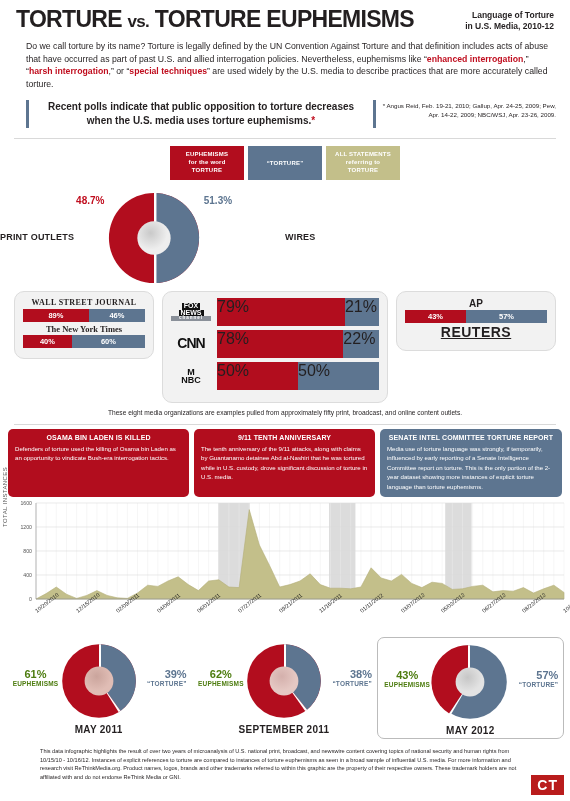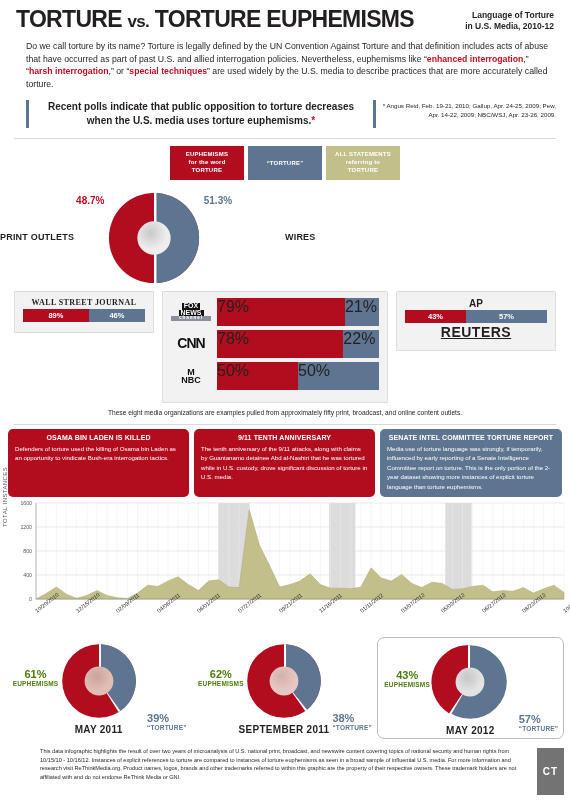--- a/index.html
+++ b/index.html
@@ -66,21 +66,21 @@
   .donut-svg { position: absolute; left: 50%; top: 0; transform: translateX(-50%); }
   .pct-left, .pct-right {
     position: absolute; top: 6px; font-size: 10px; font-weight: bold;
   }
   .pct-left { left: 2px; color: #c00d1e; }
   .pct-right { right: 2px; color: #5d7590; }
 
   
   .org-row { display: flex; gap: 8px; padding: 0 14px; margin-top: 4px; align-items: flex-start; }
   .org-panel {
-    background: #f2f2f2; border: 1px solid #dcdcdc; border-radius: 1px;
+    background: #f2f2f2; border: 1px solid #dcdcdc; border-radius: 10px;
     padding: 6px 8px 8px 8px;
   }
   .panel-print { width: 140px; }
   .panel-cable { flex: 1; }
   .panel-wires { width: 160px; }
 
   .org-item { margin-bottom: 2px; }
   .org-name {
     text-align: center; font-size: 8.5px; font-weight: bold;
     font-family: "Liberation Serif", serif; line-height: 1.25;
@@ -149,34 +149,34 @@
   }
 
   
   .bottom-row { display: flex; margin-top: 2px; padding: 0 6px; }
   .bd-col { flex: 1; display: flex; flex-direction: column; align-items: center; position: relative; }
   .bd-col.boxed { border: 1px solid #bbb; border-radius: 7px; padding-bottom: 2px; }
   .bd-wrap { position: relative; width: 180px; height: 82px; margin-top: 4px; }
   .bd-svg { position: absolute; left: 50%; top: 0; transform: translateX(-50%); }
   .bd-left, .bd-right { position: absolute; top: 28px; line-height: 1.05; }
   .bd-left { left: 4px; text-align: center; color: #4d7c0f; }
-  .bd-right { right: 2px; text-align: left; color: #5d7590; margin-top: 44px; }
+  .bd-right { right: 2px; text-align: right; color: #5d7590; }
   .bd-pct { font-size: 11px; font-weight: bold; }
   .bd-lbl { font-size: 6.5px; font-weight: bold; letter-spacing: 0.2px; }
   .bd-month { font-size: 10px; font-weight: bold; letter-spacing: 0.3px; margin-top: 1px; }
 
   
   .footer {
     margin: 8px 40px 0 40px; font-size: 5.6px; line-height: 1.55;
     text-align: left; color: #231f20;
   }
   .ct-logo {
     position: absolute; right: 6px; bottom: 6px;
-    background: #737373; color: #fff; font-size: 10px; font-weight: bold;
-    padding: 18px 6px; letter-spacing: 1px;
+    background: #b91c1c; color: #fff; font-size: 14px; font-weight: bold;
+    padding: 2px 6px; letter-spacing: 1px;
   }
 </style>
 </head>
 <body>
 
 <div class="page">
 
   <div class="header">
     <div class="main-title">
       <span>TORTURE</span>
@@ -251,20 +251,27 @@
   </div>
 
   <div class="org-row">
 
     <div class="org-panel panel-print">
       <div class="org-item">
         <div class="org-name wsj">WALL STREET JOURNAL</div>
         <div class="bar">
           <div class="seg red" style="width:54%">89%</div>
           <div class="seg blue" style="width:46%">46%</div>
+        </div>
+      </div>
+      <div class="org-item">
+        <div class="org-name">The New York Times</div>
+        <div class="bar">
+          <div class="seg red" style="width:40%">40%</div>
+          <div class="seg blue" style="width:60%">60%</div>
         </div>
       </div>
     </div>
 
     <div class="org-panel panel-cable">
       <div class="cable-row">
         <div class="cable-logo logo-fox">
           <span class="fx">FOX</span><br><span class="fx">NEWS</span><span class="ch">channel</span>
         </div>
         <div class="cable-bar">

